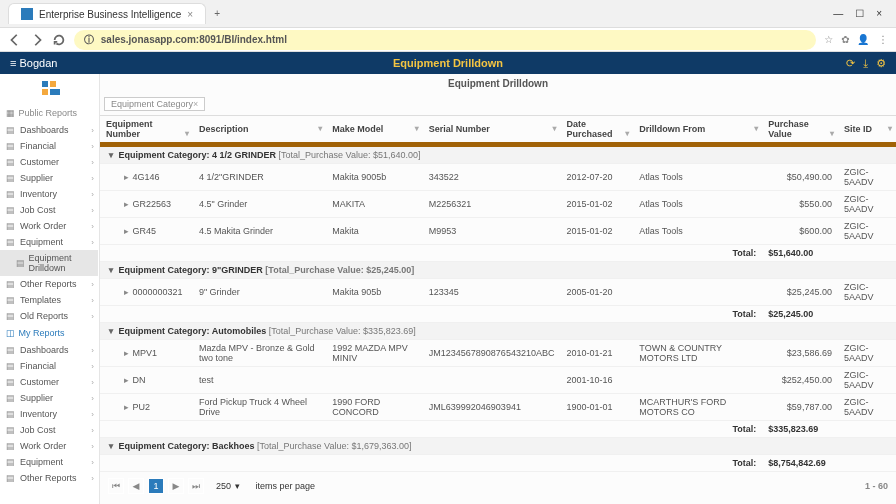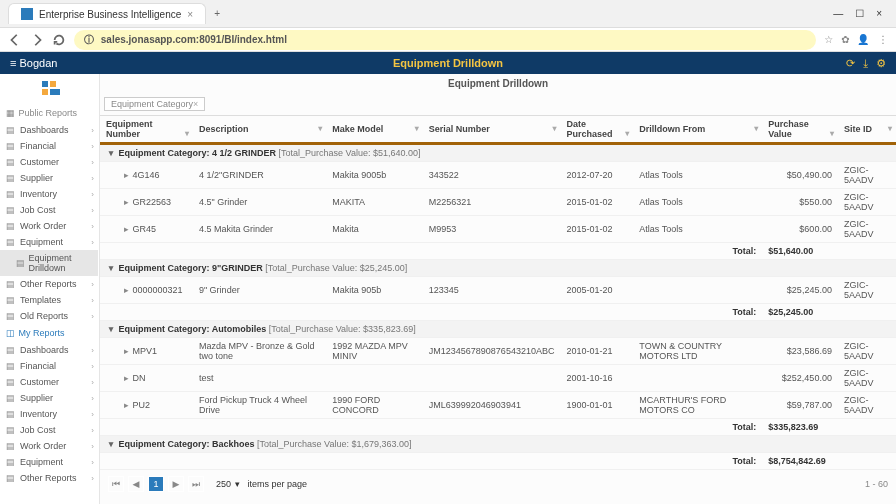--- a/index.html
+++ b/index.html
@@ -19,31 +19,31 @@
 .side-section { padding:4px 6px; font-size:9px; color:#888; display:flex; align-items:center; gap:4px;}
 .side-item { display:flex; align-items:center; padding:3px 6px; font-size:9px; color:#555; cursor:pointer; border-right:1px solid #fff; position:relative;}
 .side-item.active { background:#e6e6e6; }
 .side-item .ico { width:10px; height:10px; color:#888; display:inline-block; margin-right:4px;}
 .side-item .chev{position:absolute;right:4px;color:#aaa;font-size:8px;}
 .main { flex:1; overflow:auto; background:#fcfcfc; }
 .crumb-row{padding:4px 8px;font-size:10px;color:#555;text-align:center;font-weight:bold;}
 .filter-chip{display:inline-flex;align-items:center;background:#fff;border:1px solid #ccc;padding:1px 6px;margin:4px;font-size:9px;color:#888;}
 .filter-chip .x{color:#aaa;cursor:pointer;}
 table.grid { width:100%; border-collapse:collapse; font-size:9px;}
-.grid th { text-align:left; padding:3px 6px; border-bottom:3px solid #a16207; color:#444; font-weight:bold; position:relative; border-top:1px solid #ddd;}
+.grid th { text-align:left; padding:3px 6px; border-bottom:5px solid #a16207; color:#444; font-weight:bold; position:relative; border-top:1px solid #ddd;}
 .grid th .filt{position:absolute;right:4px;color:#aaa;font-size:8px;}
 .grid td { padding:3px 6px; border-bottom:1px solid #f0f0f0; color:#555;}
 .group-row td { background:#f3f3f3; font-weight:bold; color:#333;}
 .group-row .exp{display:inline-block;width:10px;text-align:center;color:#666;cursor:pointer;}
 .total-row td { font-weight:bold; text-align:left; color:#333; border-top:1px solid #ddd;}
 .right-num { text-align:right; }
 .pager { padding:6px 8px; display:flex; align-items:center; gap:4px; font-size:9px;}
 .pager .btn{width:16px;height:16px;display:flex;align-items:center;justify-content:center;border:1px solid #fff;color:#888;cursor:pointer;}
 .pager .btn.active{background:#2b7bbb;color:#fff;}
-.pager .info{margin-left:auto;color:#888;}
+.pager .info{margin-left:auto;color:#888;font-weight:bold;}
 .chart-area{ text-align:center; padding:10px 0;}
 </style>
 </head>
 <body>
 
 <div class="browser-chrome">
   <div class="tab">
     <svg viewBox="0 0 16 16">
         <rect width="16" height="16" fill="#2b7bbb"></rect>
       </svg>
@@ -268,21 +268,21 @@
             <td>Atlas Tools</td>
             <td class="right-num">$600.00</td>
             <td>ZGIC-5AADV</td>
           </tr>
           <tr class="total-row">
             <td colspan="6" style="text-align:right;">Total:</td>
             <td class="right-num">$51,640.00</td>
             <td></td>
           </tr>
           <tr class="group-row">
-            <td colspan="8"><span class="exp">▾</span> <span>Equipment Category: 9"GRINDER</span> <span style="font-weight:normal;color:#777;">[Total_Purchase Value: $25,245.00]</span></td>
+            <td colspan="8"><span class="exp">▾</span> <span>Equipment Category: 9"GRINDER</span> <span style="font-weight:bold;color:#777;">[Total_Purchase Value: $25,245.00]</span></td>
           </tr>
           <tr>
             <td style="padding-left:24px;"><span style="color:#888;margin-right:4px;">▸</span>0000000321</td>
             <td>9" Grinder</td>
             <td>Makita 905b</td>
             <td>123345</td>
             <td>2005-01-20</td>
             <td></td>
             <td class="right-num">$25,245.00</td>
             <td>ZGIC-5AADV</td>
@@ -342,21 +342,21 @@
     </table>
 
     <div class="pager">
       <span class="btn">⏮</span>
       <span class="btn">◀</span>
       <span class="btn active">1</span>
       <span class="btn">▶</span>
       <span class="btn">⏭</span>
       <span style="margin-left:8px;">250</span>
       <span>▾</span>
-      <span style="margin-left:4px;">items per page</span>
+      <span style="margin-left:12px;">items per page</span>
       <span class="info"><span>1 - 60</span></span>
     </div>
 
     <div class="chart-area">
       
       
     </div>
   </div>
 </div>
 

